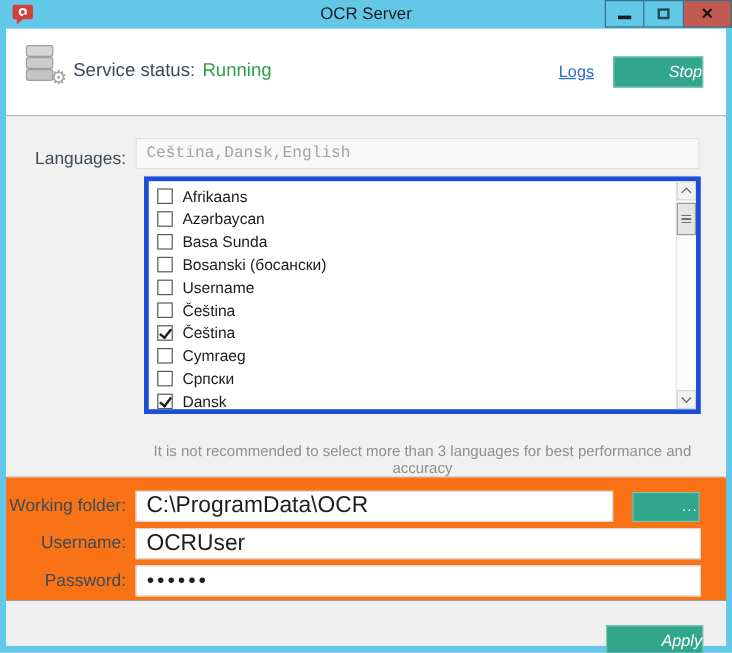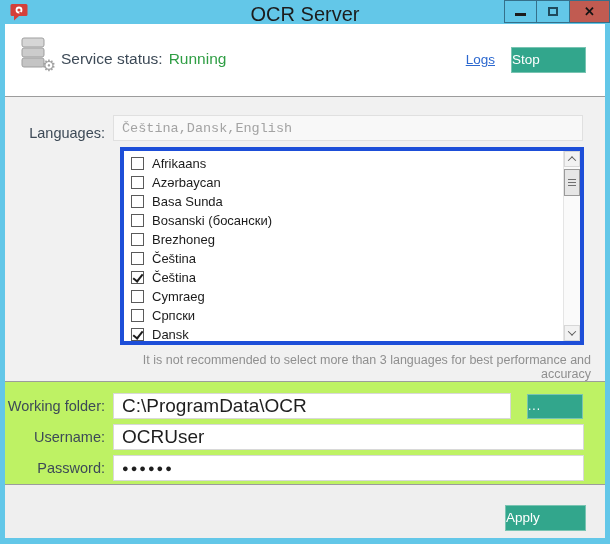--- a/index.html
+++ b/index.html
@@ -11,21 +11,21 @@
     width: 610px; height: 544px;
     background: #63c7e8;
     overflow: hidden;
   }
 
   
   .titlebar { position: absolute; top:0; left:0; right:0; height:24px; }
   .app-icon { position:absolute; left:10px; top:3px; width:18px; height:18px; }
   .win-title {
     position:absolute; left:0; right:0; top:3px;
-    text-align:center; font-size:20px; color:#1c1c1c;
+    text-align:center; font-size:14px; color:#1c1c1c;
   }
   .winbtns { position:absolute; right:0; top:0; height:23px; display:flex; }
   .winbtn {
     height:23px; border:1px solid #35708a; border-left-width:0;
     display:flex; align-items:center; justify-content:center; cursor:default;
   }
   .winbtn.min { width:33px; border-left-width:1px; }
   .winbtn.max { width:33px; }
   .winbtn.close { width:40px; background:#c15b51; }
   .glyph-min { width:11px; height:3px; background:#1c1c1c; margin-top:6px; }
@@ -43,23 +43,24 @@
   .hdr { flex:0 0 72px; position:relative; background:#fff; }
   .db-icon { position:absolute; left:16px; top:13px; width:32px; height:38px; }
   .db-gear { position:absolute; right:-3px; bottom:1px; font-size:16px; color:#a2a2a2; line-height:1; }
   .status-line { position:absolute; left:56px; top:26px; font-size:15.5px; color:#3d4a57; }
   .status-line .run { color:#2f9e44; margin-left:6px; }
   .logs-link {
     position:absolute; right:110px; top:28px;
     color:#2c68cf; text-decoration:underline; font-size:13.5px; cursor:pointer;
   }
   .btn {
-    background:#32a68c; color:#fff; text-align:left;
+    background:#32a68c; color:#fff; text-align:right;
     border:1px solid #79c4b2; cursor:pointer;
     font-size:13.5px;
+    font-style:italic;
   }
   .stop-btn { position:absolute; right:19px; top:23px; width:75px; height:26px; line-height:24px; }
 
   
   .langs { flex:0 0 273px; background:#f1f1f1; position:relative; }
   .form-row { display:flex; align-items:center; }
   .form-label { width:100px; text-align:right; margin-right:8px; font-size:14.5px; color:#3d4a57; flex:0 0 auto; }
   .lang-row-top { margin-top:10px; height:34px;align-items:flex-end; }
   .lang-input {
     width:470px; height:26px; background:#f8f8f8; border:1px solid #e0e0e0;
@@ -93,24 +94,24 @@
   .chev.u { transform:rotate(45deg) translate(1px,1px); }
   .chev.d { transform:rotate(225deg) translate(1px,1px); }
   .sthumb {
     position:absolute; left:0; top:18px; width:16px; height:27px;
     background:#e6e6e6; border:1px solid #9a9a9a;
     display:flex; align-items:center; justify-content:center;
   }
   .grip { width:8px; height:7px;
     background:repeating-linear-gradient(#6f6f6f 0 1px, transparent 1px 3px); }
 
-  .note { margin:8px 0 0 108px; width:478px; text-align:right; font-size:12.5px; color:#8f8f8f; }
-
-  
-  .creds { flex:0 0 102px; background:#bef264; }
+  .note { margin:24px 0 0 108px; width:478px; text-align:center; font-size:12.5px; color:#8f8f8f; }
+
+  
+  .creds { flex:0 0 102px; background:#f97316; }
   .creds .form-row { margin-top:5px; }
   .creds .form-row:first-child { margin-top:11px; }
   .txt {
     height:26px; background:#fff; border:1px solid #d8d8d8; color:#1e1e1e;
     font-size:19px; padding:0 8px; font-family:"Liberation Sans",sans-serif;
   }
   .wf-input { width:398px; }
   .browse-btn { width:56px; height:25px; line-height:23px; margin-left:16px; font-size:12px; letter-spacing:1px; }
   .cred-input { width:471px; }
   .pwd { font-size:11px; font-weight:700; letter-spacing:2px; }
@@ -184,21 +185,21 @@
             <div class="lang-item">
               <span class="cb"></span>
               <span class="lbl">Basa Sunda</span>
             </div>
             <div class="lang-item">
               <span class="cb"></span>
               <span class="lbl">Bosanski (босански)</span>
             </div>
             <div class="lang-item">
               <span class="cb"></span>
-              <span class="lbl">Brezhoneg</span>
+              <span class="lbl">Username</span>
             </div>
             <div class="lang-item">
               <span class="cb"></span>
               <span class="lbl">Čeština</span>
             </div>
             <div class="lang-item">
               <span class="cb checked"></span>
               <span class="lbl">Čeština</span>
             </div>
             <div class="lang-item">

